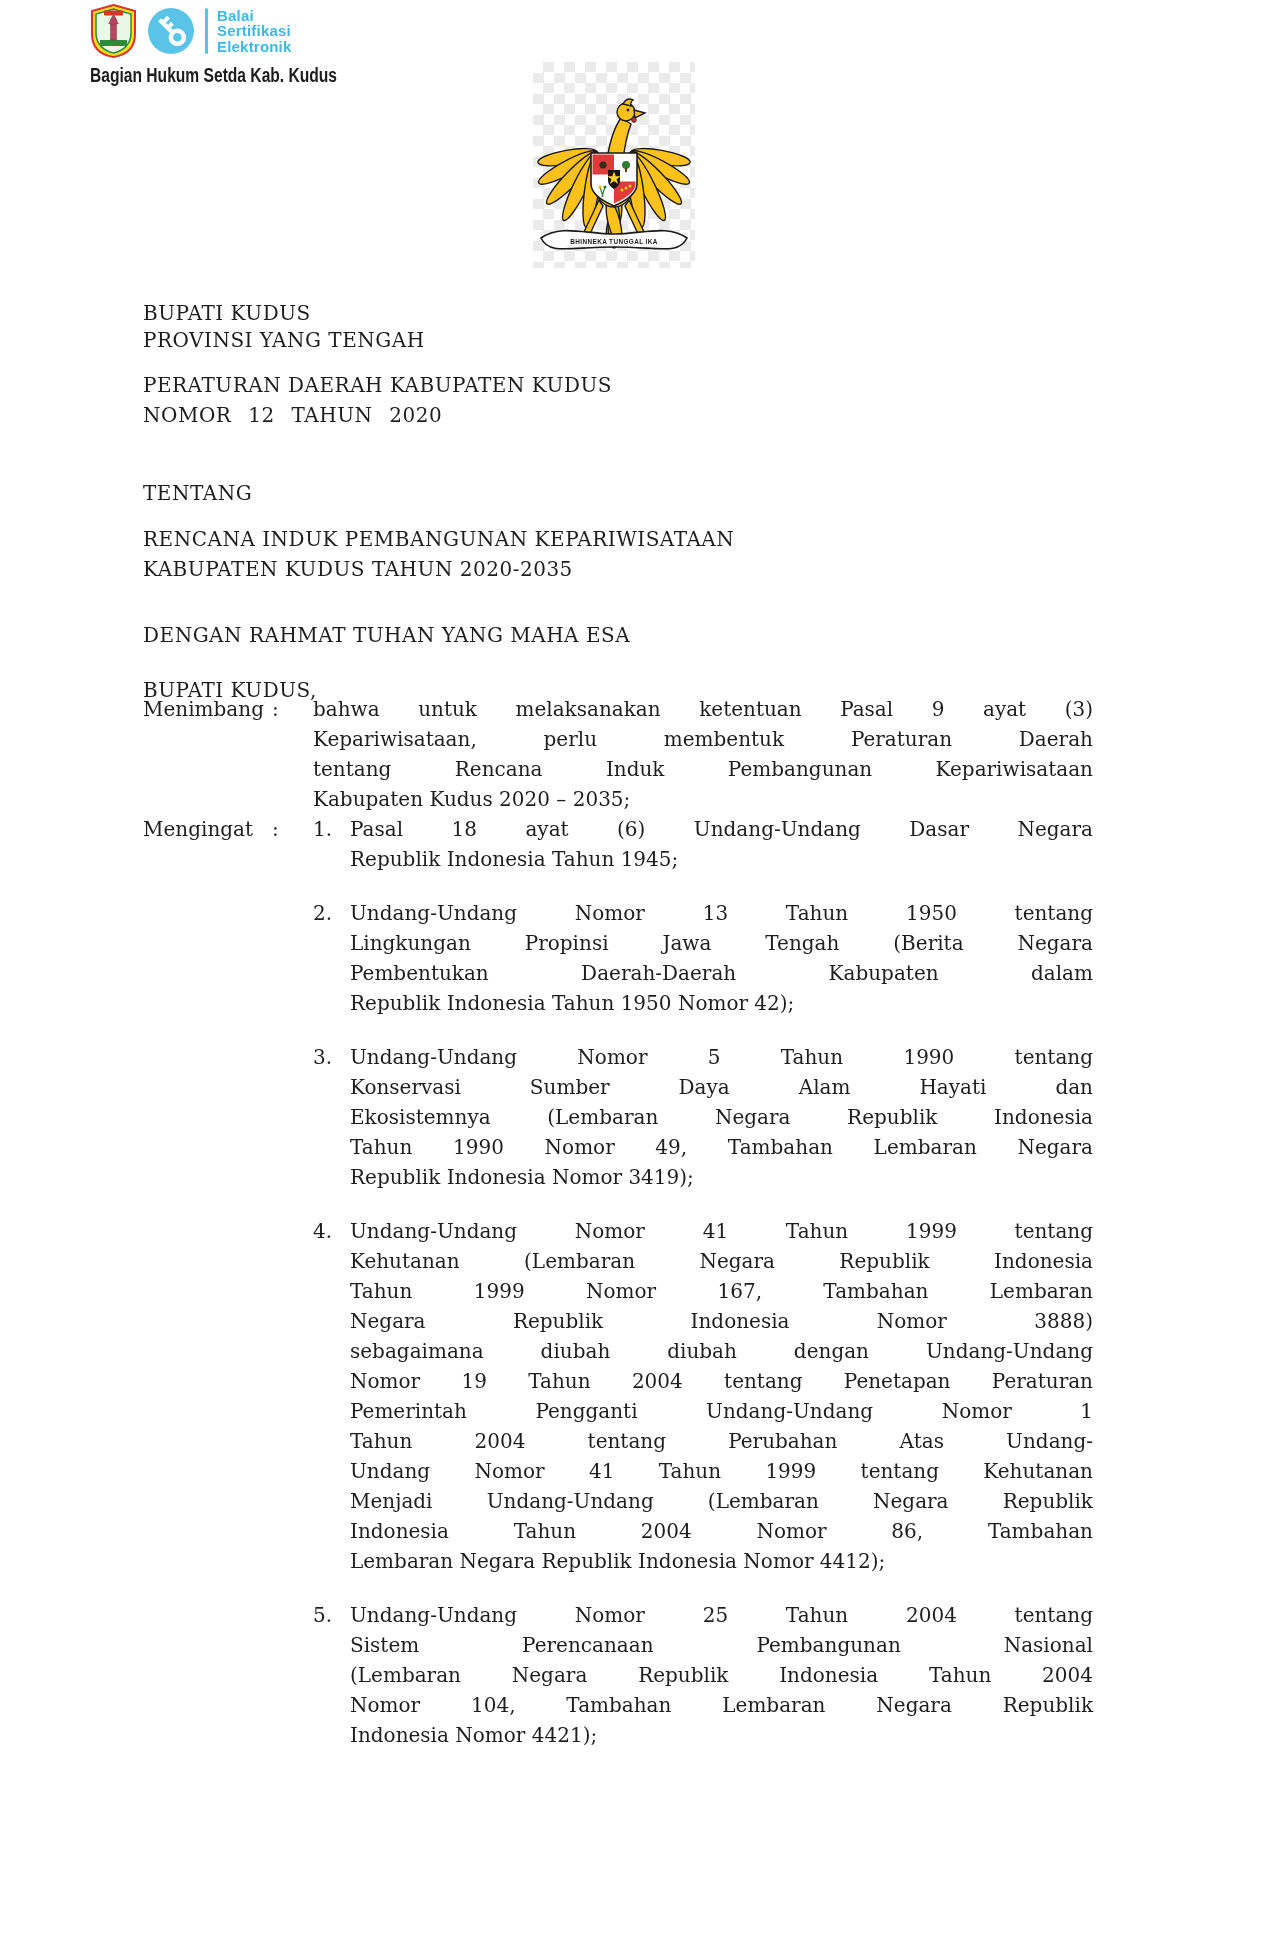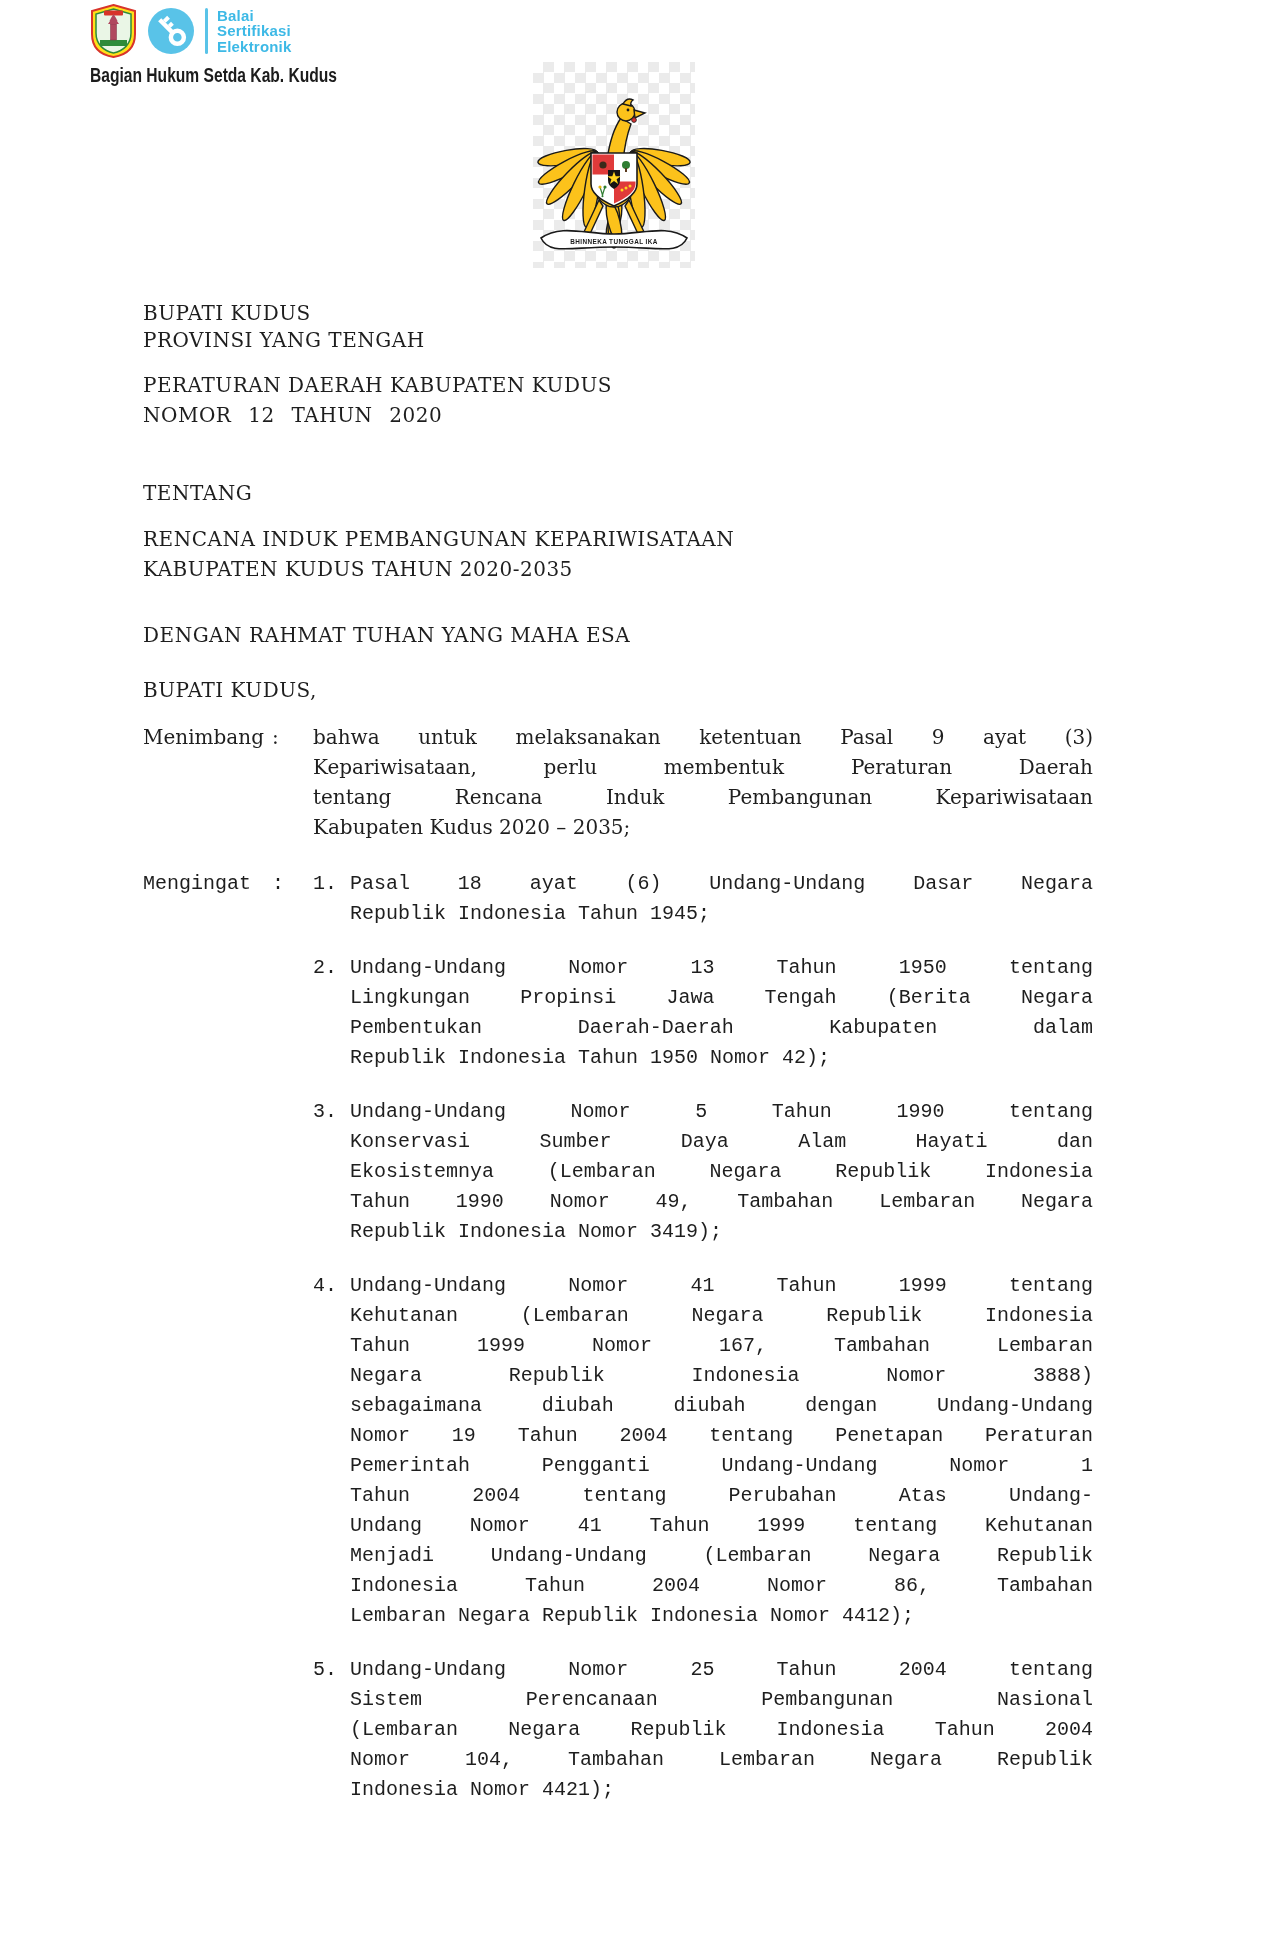--- a/index.html
+++ b/index.html
@@ -20,23 +20,23 @@
     background-size:21px 21px;
   }
   .emblem svg{display:block;width:162px;height:206px;}
   
   .title-block{position:absolute;left:143px;top:300px;width:950px;font-size:20px;letter-spacing:.5px;}
   .tline{line-height:30px;}
   .tline.tight{line-height:27px;}
   .sp16{height:16px;} .sp48{height:48px;} .sp36{height:36px;} .sp25{height:25px;}
   .wide-words{word-spacing:10px;}
   
-  .preamble{position:absolute;left:143px;top:722px;width:950px;font-size:20px;line-height:30px;}
+  .preamble{position:absolute;left:143px;top:694px;width:950px;font-size:20px;line-height:30px;}
   .prow{display:grid;grid-template-columns:129px 41px 1fr;align-items:start;}
-  .prow.mengingat{margin-top:27px;font-family:Liberation Mono, monospace;}
+  .prow.mengingat{}
   .jline{text-align:justify;text-align-last:justify;}
   .jline.last{text-align-last:left;}
   .item{display:grid;grid-template-columns:37px 1fr;margin-bottom:24px;}
   .item:last-child{margin-bottom:0;}
 </style>
 </head>
 <body>
 
 <div class="page">
 

